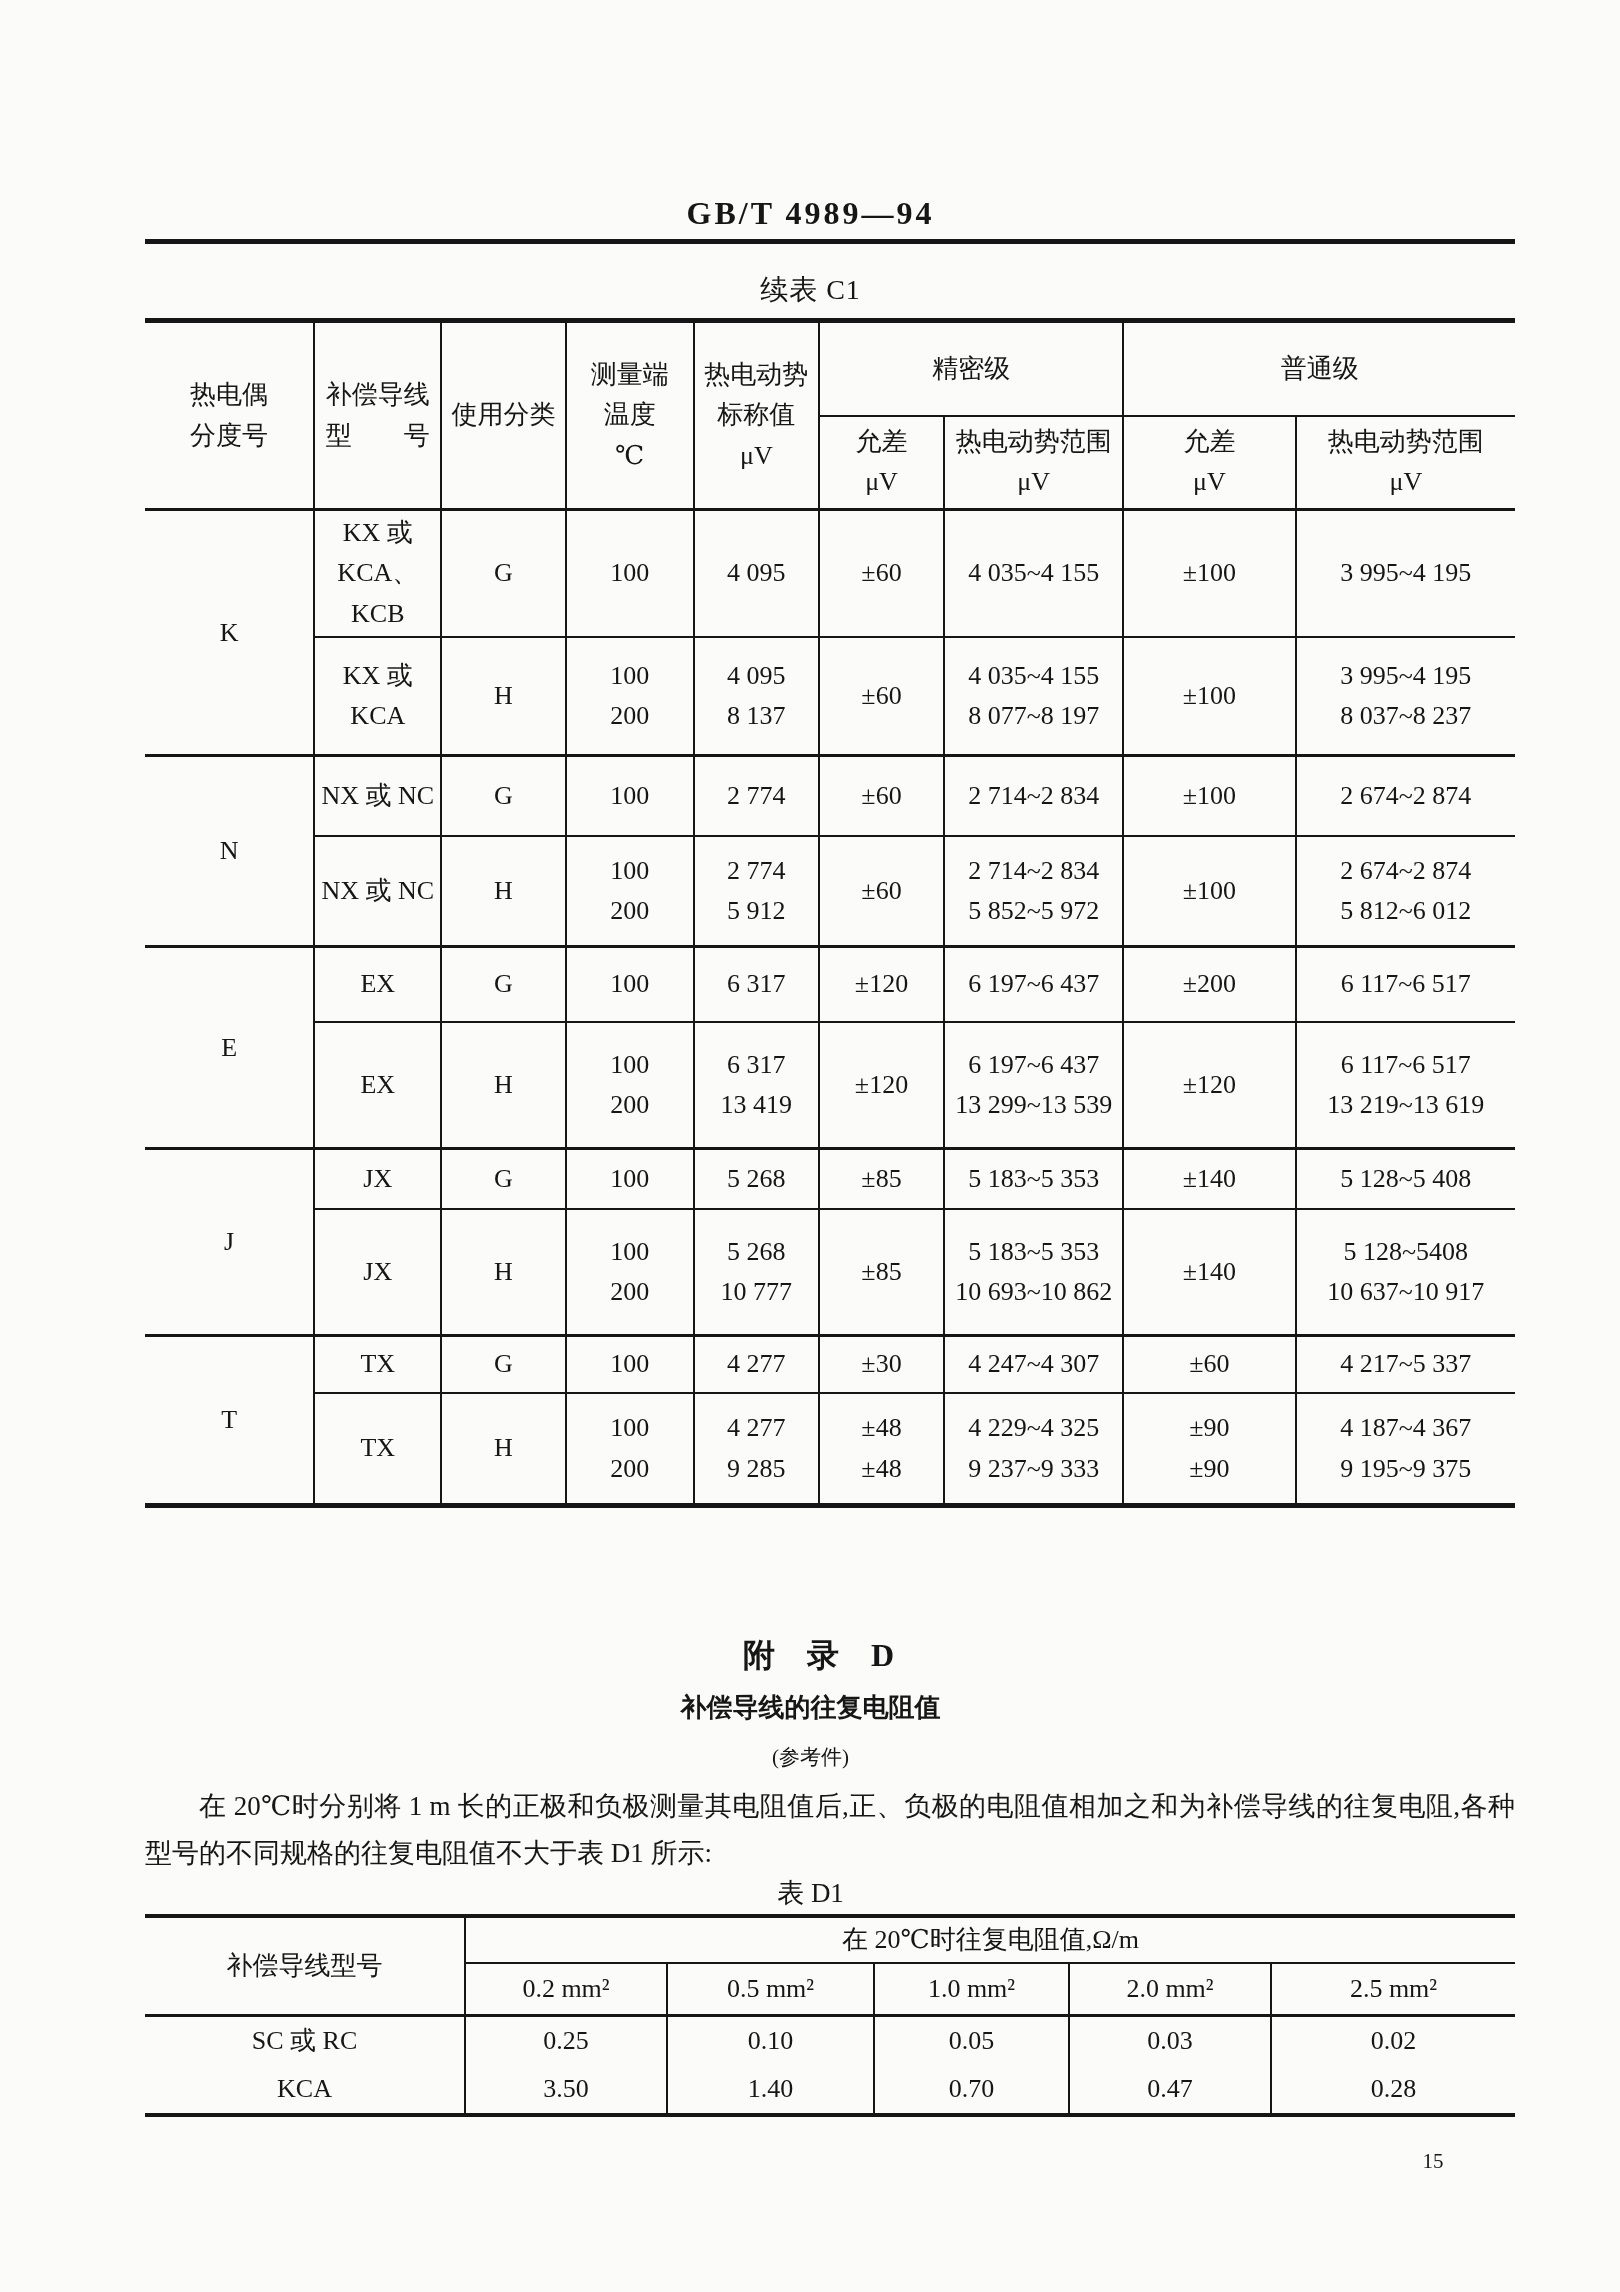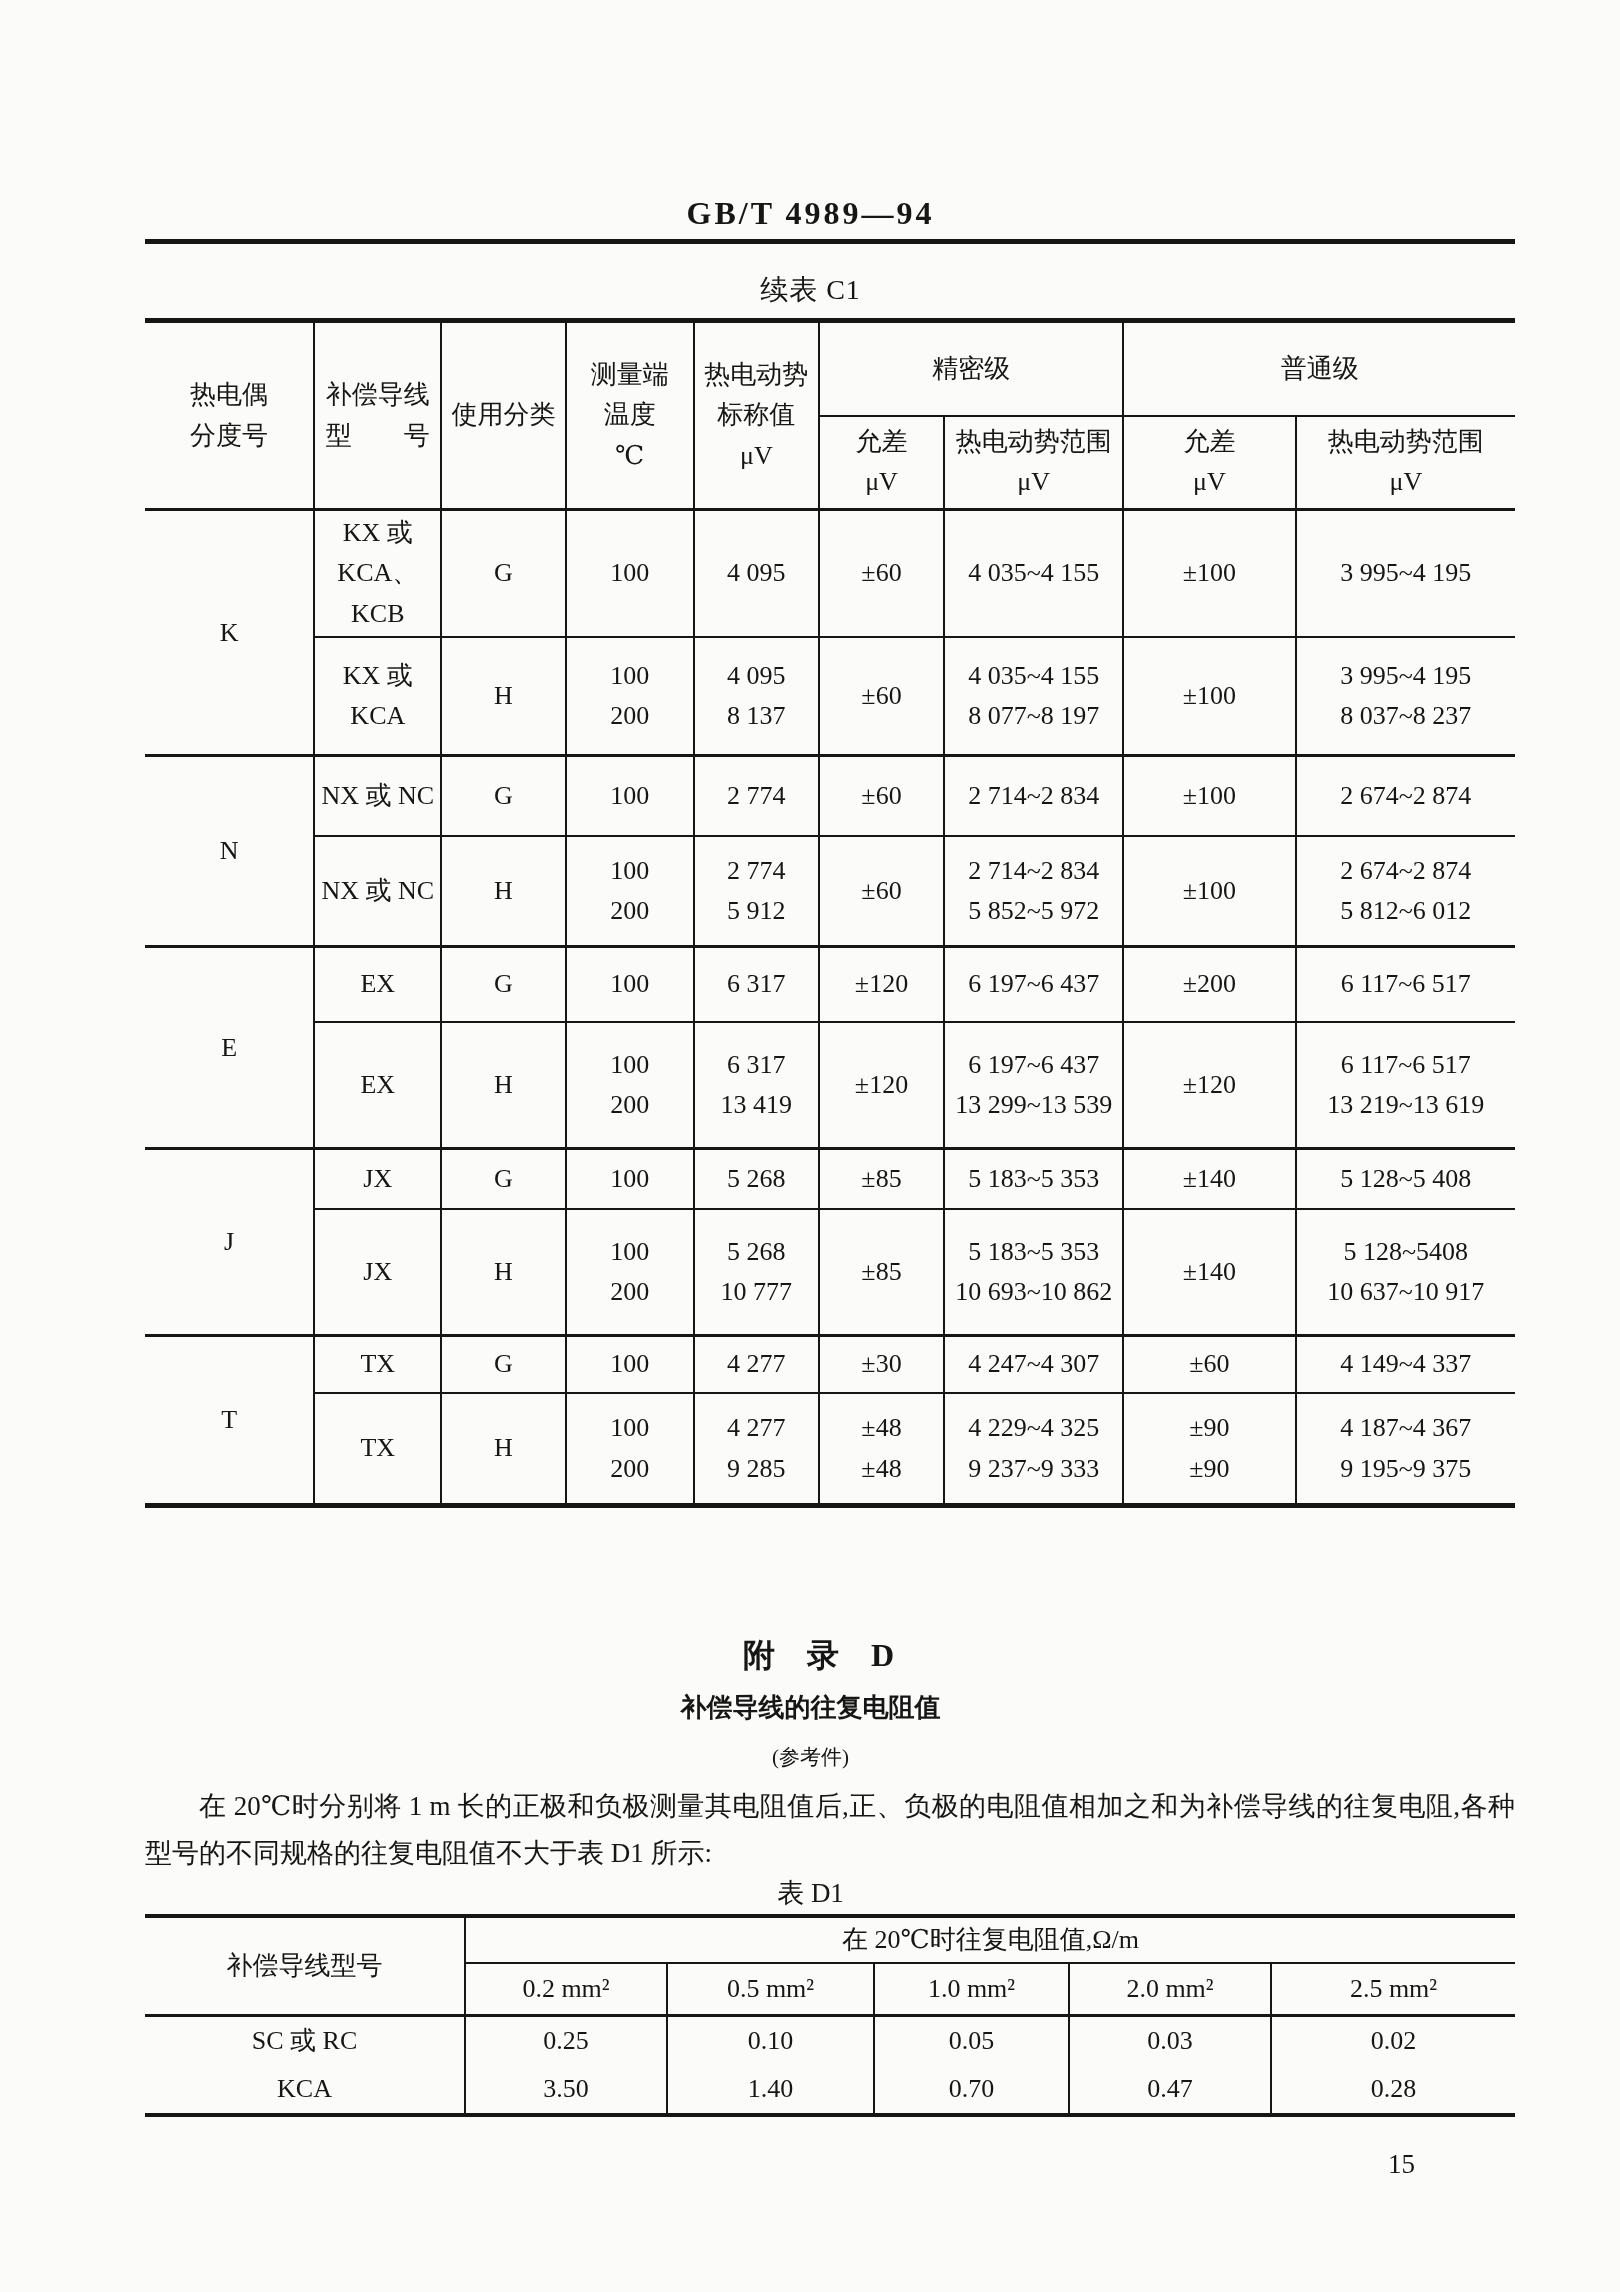--- a/index.html
+++ b/index.html
@@ -63,21 +63,21 @@
   .d1 th,.d1 td{border-left:2px solid #000000;border-right:2px solid #161616;}
   .d1 .no-l{border-left:none;}
   .d1 .no-r{border-right:none;}
   .d1 thead th{border-bottom:3px solid #161616;}
   .d1 thead .grp{border-bottom:2px solid #161616;}
   .d1 tr.hd1{height:46px;}
   .d1 tr.hd2{height:52px;}
   .d1 tr.dr{height:50px;}
   .d1 tbody tr.dr td{border-top:none;}
 
-  .page-num{left:1388px;top:2149px;width:90px;font-size:27px;}
+  .page-num{left:1388px;top:2149px;width:90px;font-size:21px;text-align:center;}
 </style>
 </head>
 <body>
 
 <div class="abs doc-code center">GB/T 4989—94</div>
 <div class="abs top-rule"></div>
 <div class="abs cont-title center">续表 C1</div>
 
 <table class="abs c1">
   <colgroup>
@@ -228,21 +228,21 @@
 
     <tr class="g-start r-tg">
       <td class="no-l" rowspan="2">T</td>
       <td>TX</td>
       <td>G</td>
       <td>100</td>
       <td>4 277</td>
       <td>±30</td>
       <td>4 247~4 307</td>
       <td>±60</td>
-      <td class="no-r">4 149~4 337</td>
+      <td class="no-r">4 217~5 337</td>
     </tr>
     <tr class="sub-row r-th">
       <td>TX</td>
       <td>H</td>
       <td>100
 200</td>
       <td>4 277
 9 285</td>
       <td>±48
 ±48</td>

